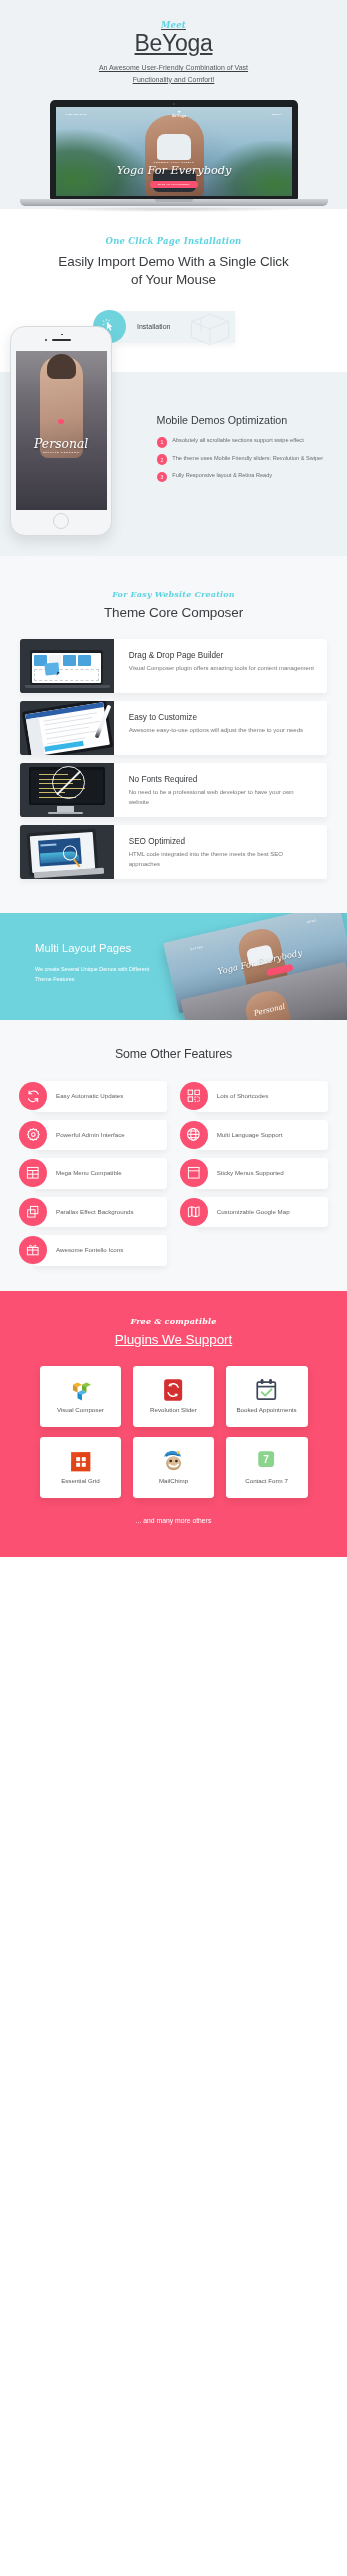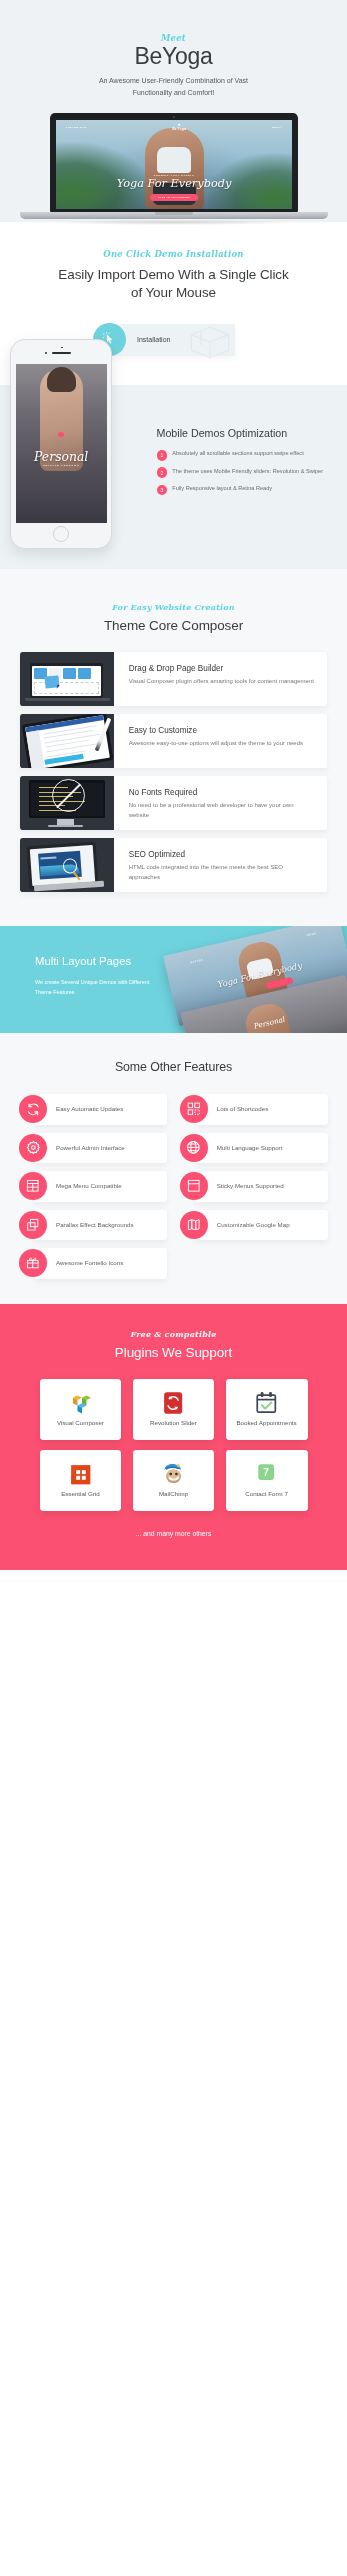--- a/index.html
+++ b/index.html
@@ -30,23 +30,24 @@
     font-size:14px;
     font-weight:normal;
     color:#3a3d40;
     letter-spacing:-0.1px;
     line-height:1.3;
   }
 
   
   .hero {
     background:#eef2f5;
-    padding:33px 0 0;
+    padding:20px 0 0;
     text-align:center;
     position:relative;
+    text-decoration:underline;
   }
   .hero-meet { font-size:8.5px; color:#5ed4e0; margin-bottom:1.1px; }
   .hero-title {
     font-size:23px;
     font-weight:normal;
     color:#3a3d40;
     letter-spacing:-0.3px;
     line-height:1.05;
     margin-bottom:6.8px;
   }
@@ -320,21 +321,21 @@
     background:#fb5071; display:flex; align-items:center; justify-content:center; z-index:2;
   }
   .of-label {
     position:absolute; left:37px; right:5.6px; top:50%; transform:translateY(-50%);
     font-size:6.2px; color:#5f6265; line-height:1.6; z-index:2;
   }
 
   
   .plug { background:#fb5071; padding:25px 0 33px; }
   .plug .sec-eyebrow { color:#fff; font-size:8px; margin-bottom:5.6px; }
-  .plug .sec-title { color:#fff; font-size:13.5px; margin-bottom:17px; }
+  .plug .sec-title { color:#fff; font-size:13.5px; margin-bottom:17px;text-decoration:underline; }
   .plug-grid {
     width:268px; margin:0 auto;
     display:grid; grid-template-columns:repeat(3,1fr); gap:10.2px 11.3px;
   }
   .plug-card {
     background:#fff; border-radius:3.4px; height:61px;
     display:flex; flex-direction:column; align-items:center; justify-content:center;
     padding:5.6px 3.4px; box-shadow:0 2.8px 8px rgba(0,0,0,.09);
   }
   .plug-ico { height:25px; display:flex; align-items:center; justify-content:center; margin-bottom:3.4px; }
@@ -378,21 +379,21 @@
           </div>
         </div>
       </div>
       <div class="laptop-base"></div>
       <div class="laptop-notch"></div>
       <div class="laptop-shadow"></div>
     </div>
   </section>
 
   <section class="install">
-    <div class="sec-eyebrow script">One Click Demo Installation</div>
+    <div class="sec-eyebrow script">One Click Page Installation</div>
     <h2 class="sec-title">Easily Import Demo With a Single Click of Your Mouse</h2>
     <div class="install-card-wrap">
       <div class="install-card">
         <div class="install-circle">
           <svg width="14.7" height="14.7" viewBox="0 0 24 24">
             <path d="M8 4 L8 17 L11 14 L13.2 19 L15.4 18 L13.2 13.2 L17 13 Z" fill="#fff"></path>
             <path d="M7 2 L7.8 0.2 M3.4 4.2 L1.8 3 M3.4 8.4 L1.6 9.2 M11 3 L12.4 1.6" stroke="#fff" stroke-width="1.2" stroke-linecap="round" fill="none"></path>
           </svg>
         </div>
         <div class="install-label">Installation</div>

